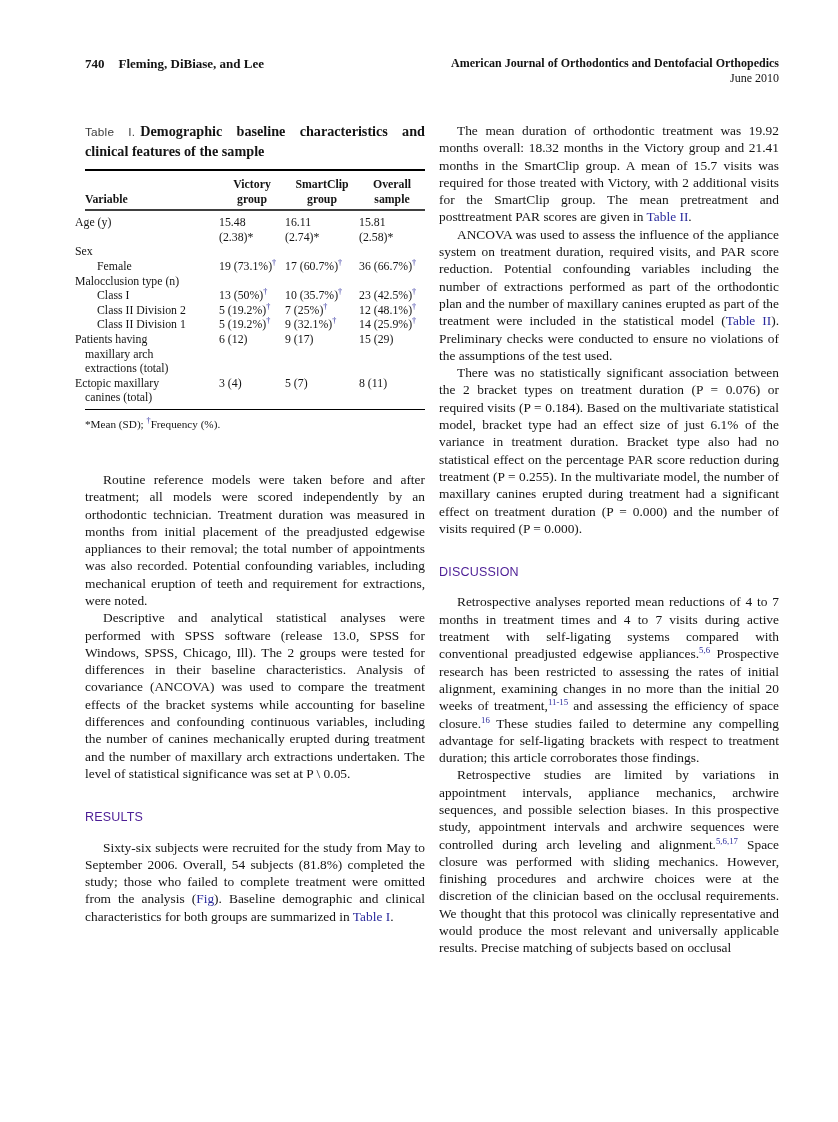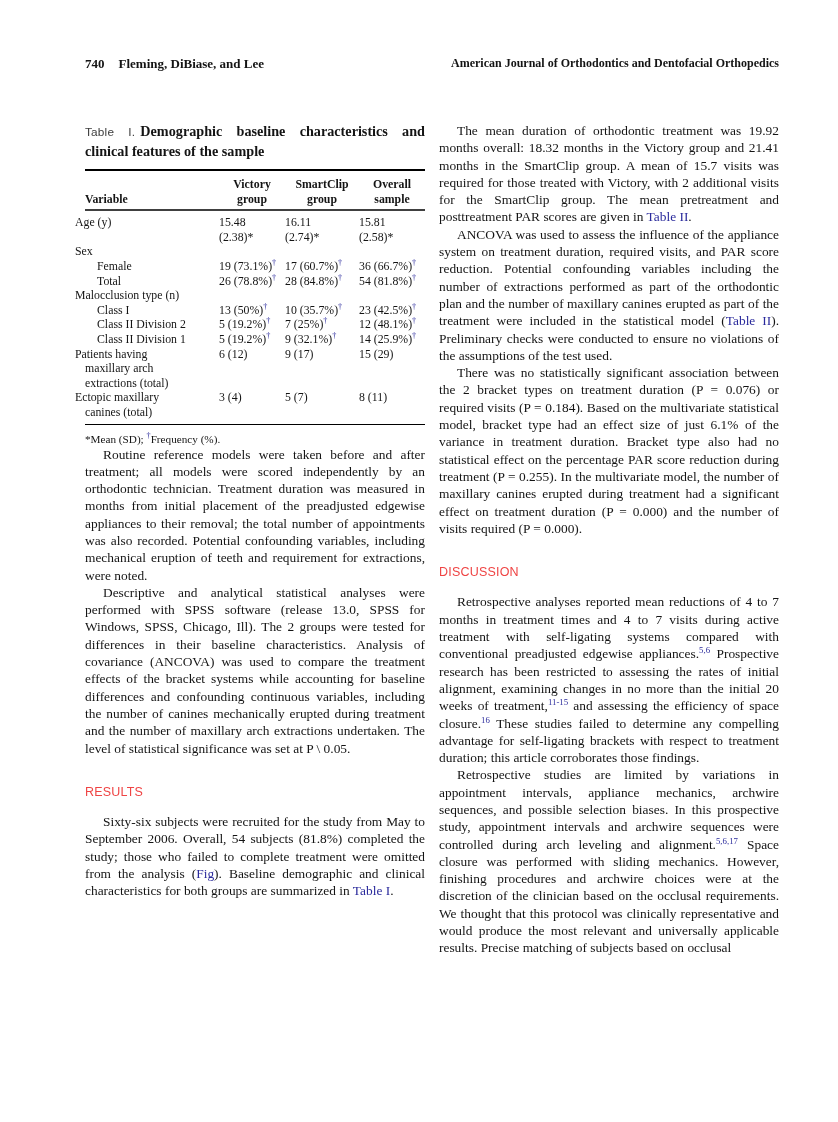--- a/index.html
+++ b/index.html
@@ -11,27 +11,27 @@
   .rh-left{font-size:13px;font-weight:bold;white-space:nowrap;}
   .rh-left .pgnum{margin-right:14px;}
   .rh-right{text-align:right;font-size:12px;line-height:15px;}
   .rh-journal{font-weight:bold;}
   .rh-issue{font-weight:normal;}
   
   .columns{position:absolute;top:122px;left:85px;width:694px;display:flex;gap:14px;}
   .col{width:340px;text-align:justify;font-size:13.4px;line-height:17.3px;}
   p{margin:0;text-indent:18px;}
   .sect{font-family:"Liberation Sans",sans-serif;font-size:12.5px;letter-spacing:.2px;
-        color:#ef4444;margin:27px 0 12px 0;text-align:left;text-indent:0;}
+        color:#4c1d95;margin:27px 0 12px 0;text-align:left;text-indent:0;}
   .link{color:var(--link,#2a2a9c);}
   sup{font-size:8.8px;line-height:0;}
   sup.link{color:var(--link,#2a2a9c);}
   .dag{color:var(--link,#2a2a9c);font-size:8.2px;line-height:0;}
   
-  .tblwrap{}
+  .tblwrap{margin-bottom:40px;}
   .tcap{font-size:14.2px;font-weight:bold;line-height:18.5px;text-align:justify;
         text-indent:0;margin-bottom:9px;}
   .tlabel{font-family:"Liberation Sans",sans-serif;font-weight:normal;font-size:11.8px;
           color:#3c3c3c;letter-spacing:.2px;margin-right:5px;}
   table.t1{width:100%;table-layout:fixed;border-collapse:collapse;
            border-top:2.5px solid #000;border-bottom:1.5px solid #000;
            font-size:11.8px;line-height:14.6px;}
   table.t1 th:nth-child(1),table.t1 td:nth-child(1){width:134px;}
   table.t1 th:nth-child(2),table.t1 td:nth-child(2){width:66px;}
   table.t1 th:nth-child(3),table.t1 td:nth-child(3){width:74px;}
@@ -51,20 +51,21 @@
 <body>
 
 <div class="page">
 
   <div class="runhead">
     <div class="rh-left">
       <span class="pgnum">740</span><span>Fleming, DiBiase, and Lee</span>
     </div>
     <div class="rh-right">
       <div class="rh-journal">American Journal of Orthodontics and Dentofacial Orthopedics</div>
+      <div class="rh-issue">June 2010</div>
     </div>
   </div>
 
   <div class="columns">
 
     <div class="col">
 
       <div class="tblwrap">
         <div class="tcap">
           <span class="tlabel">Table I.</span><span>Demographic baseline characteristics and clinical features of the sample</span>
@@ -95,26 +96,20 @@
                 <td class="lbl">Sex</td>
                 <td class="val"></td>
                 <td class="val"></td>
                 <td class="val"></td>
               </tr>
               <tr>
                 <td class="lbl ind">Female</td>
                 <td class="val"><span>19 (73.1%)</span><sup class="dag">†</sup></td>
                 <td class="val"><span>17 (60.7%)</span><sup class="dag">†</sup></td>
                 <td class="val"><span>36 (66.7%)</span><sup class="dag">†</sup></td>
-              </tr>
-              <tr>
-                <td class="lbl ind">Total</td>
-                <td class="val"><span>26 (78.8%)</span><sup class="dag">†</sup></td>
-                <td class="val"><span>28 (84.8%)</span><sup class="dag">†</sup></td>
-                <td class="val"><span>54 (81.8%)</span><sup class="dag">†</sup></td>
               </tr>
               <tr>
                 <td class="lbl">Malocclusion type (n)</td>
                 <td class="val"></td>
                 <td class="val"></td>
                 <td class="val"></td>
               </tr>
               <tr>
                 <td class="lbl ind">Class I</td>
                 <td class="val"><span>13 (50%)</span><sup class="dag">†</sup></td>

